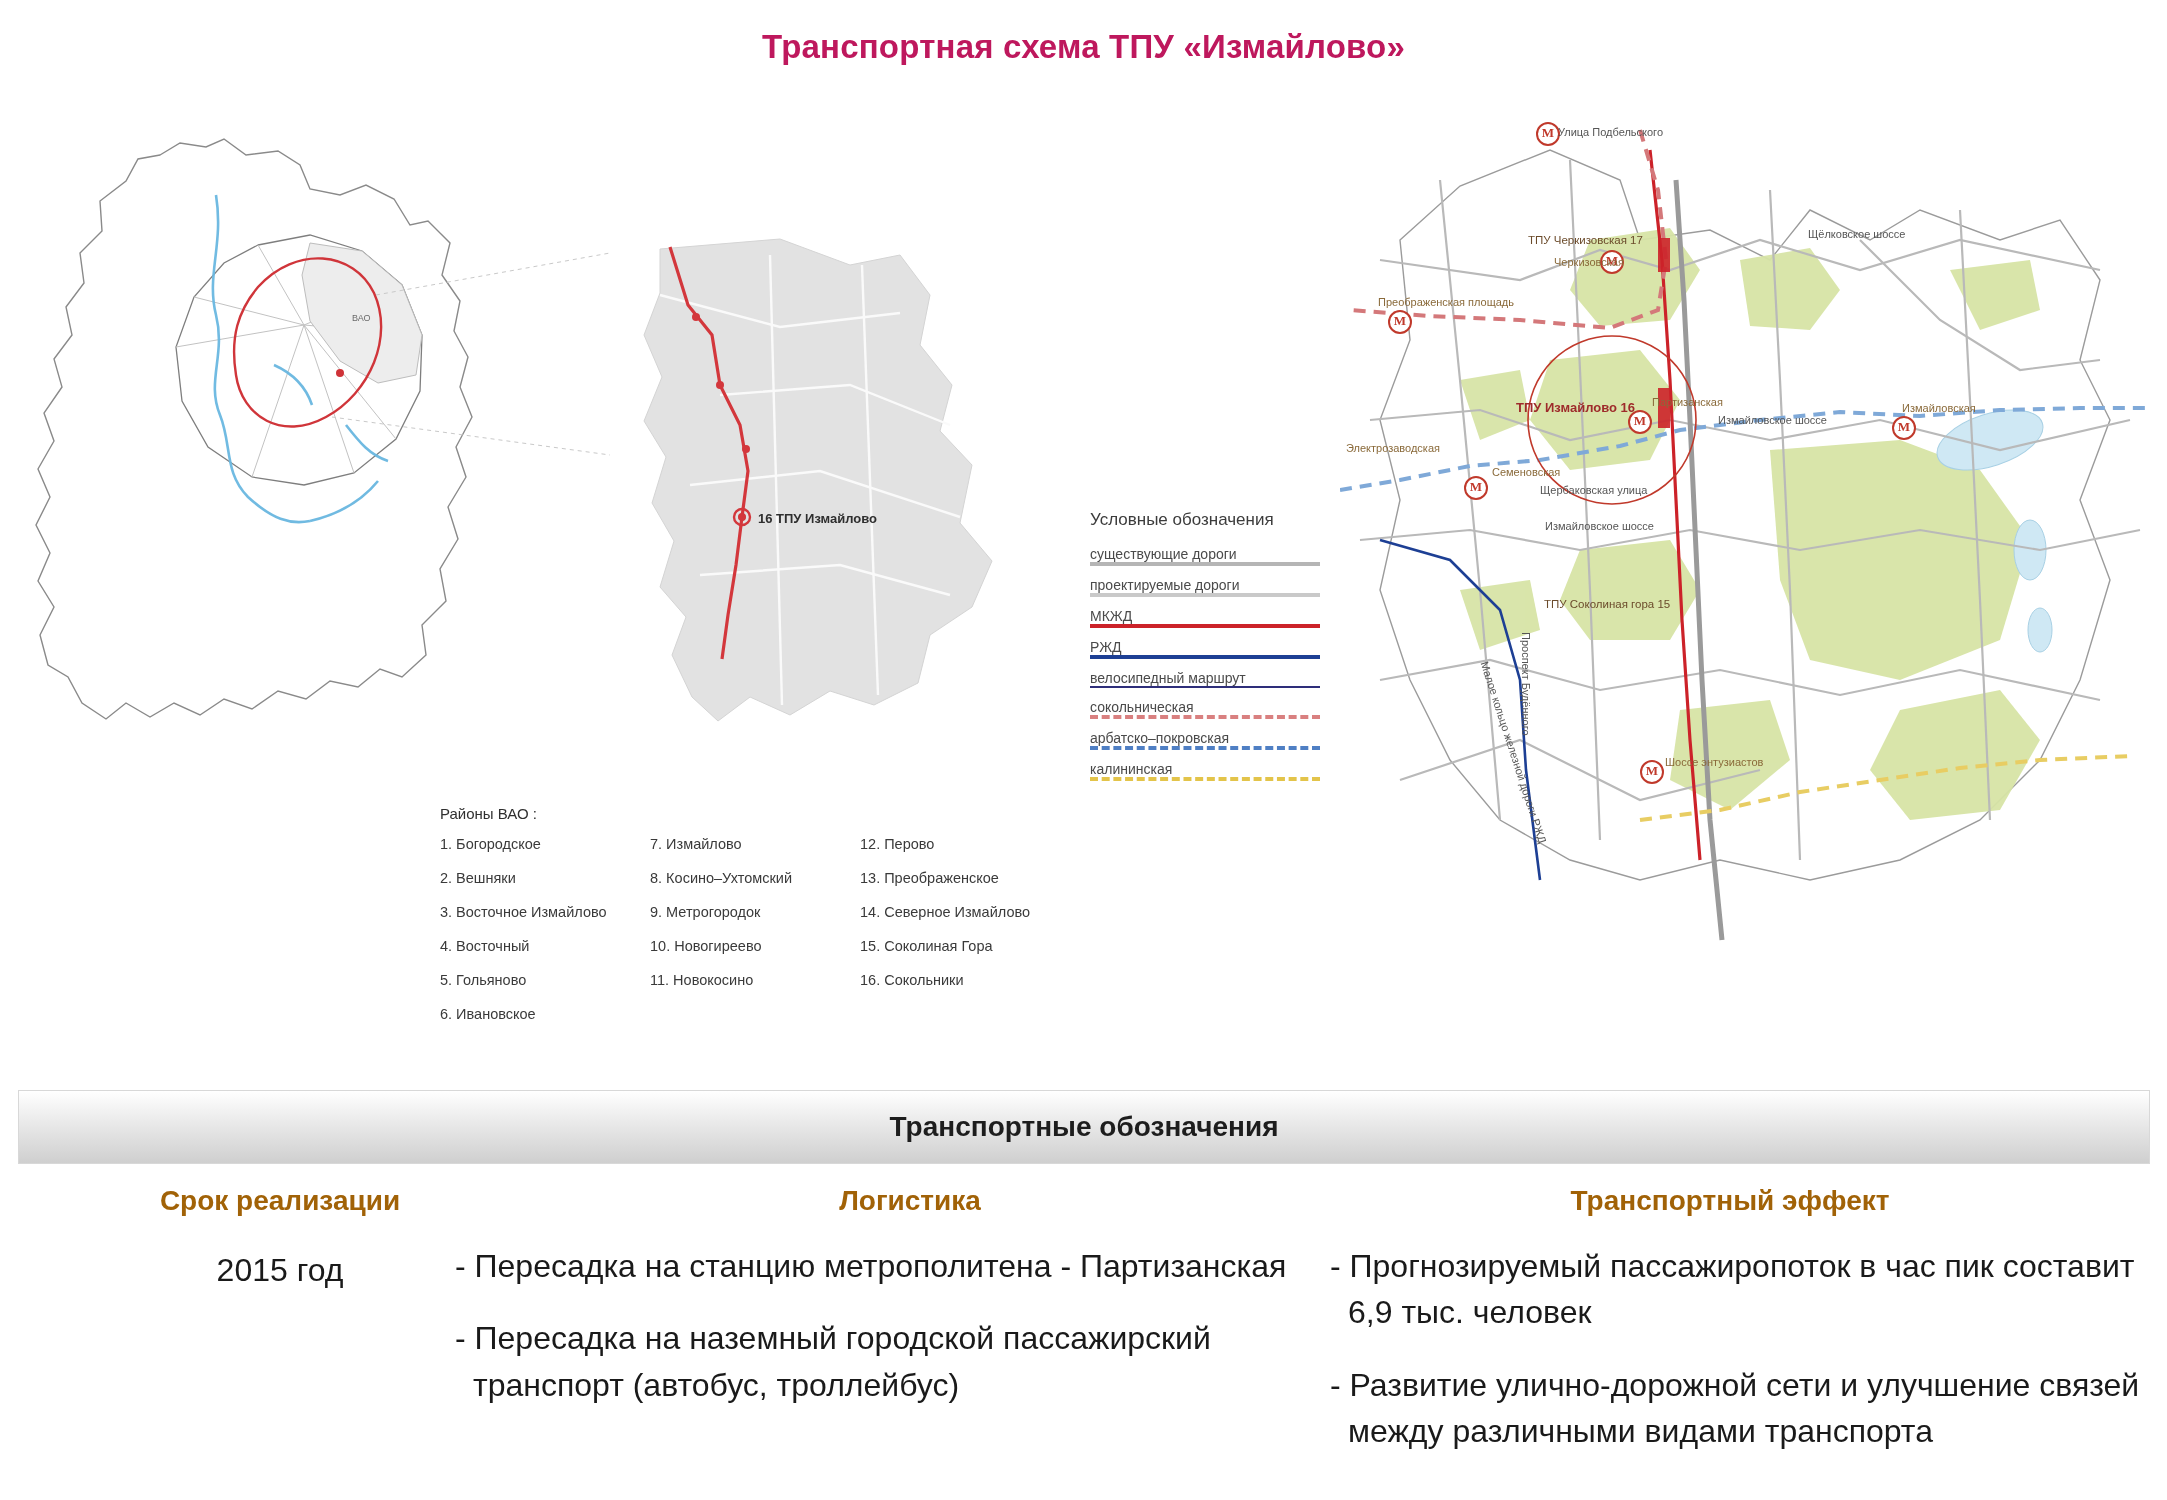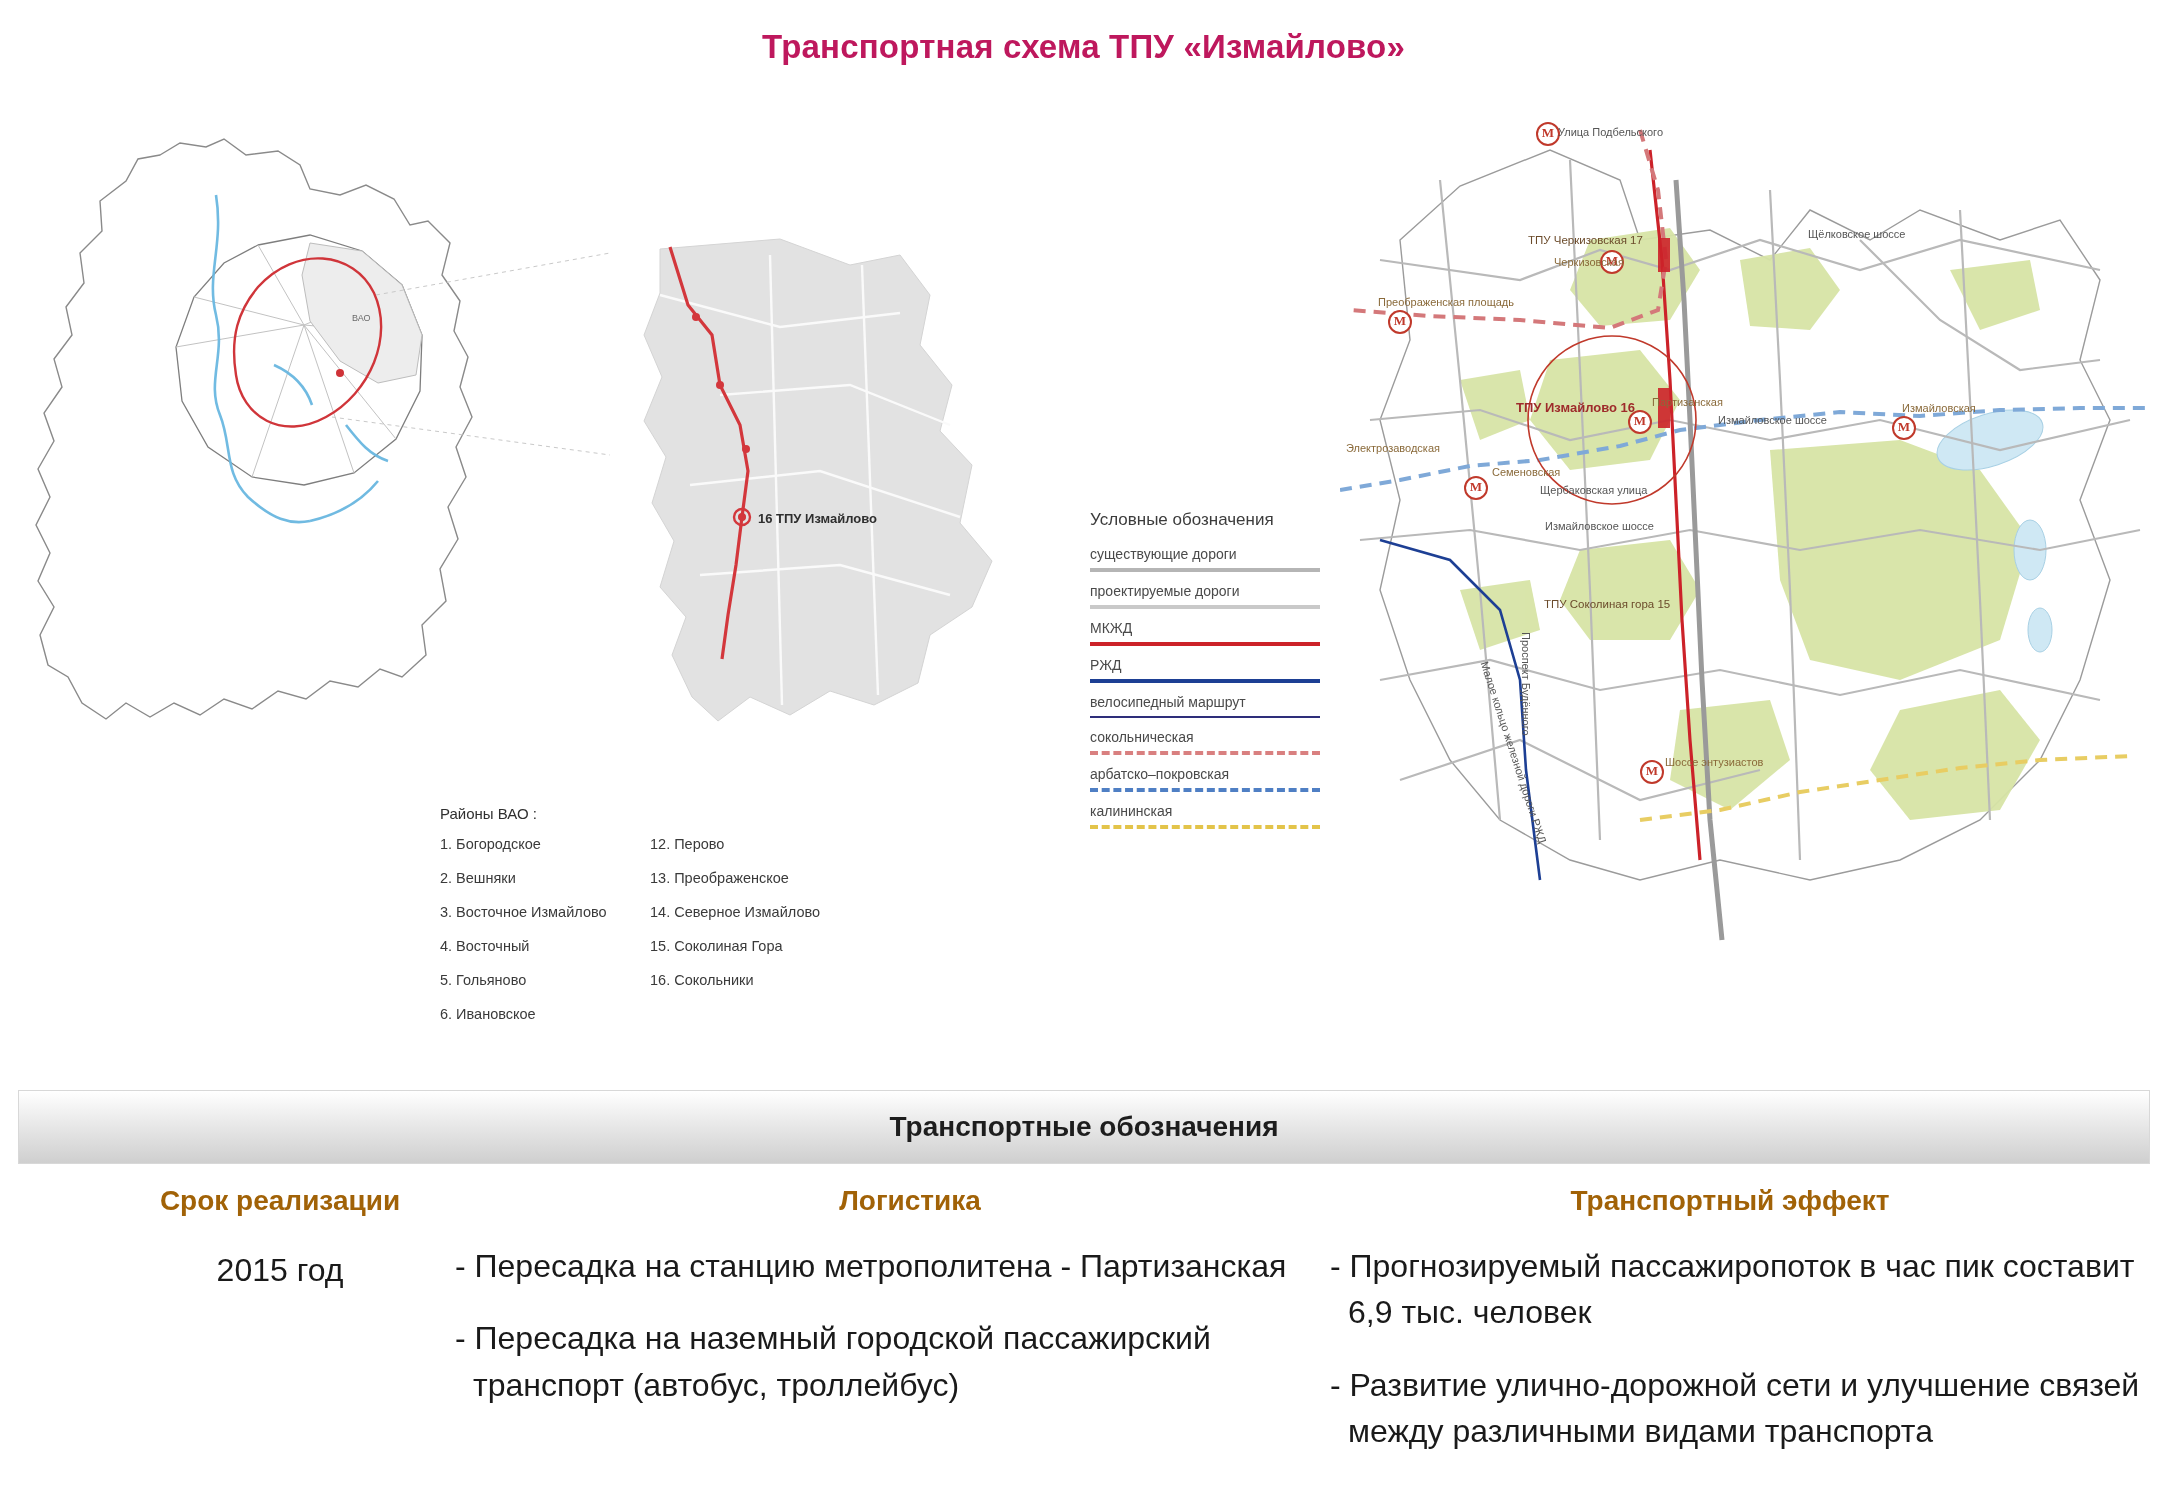--- a/index.html
+++ b/index.html
@@ -92,21 +92,21 @@
     margin-bottom: 16px;
   }
   .legend-row {
     font-size: 14px;
     color: #4a4a4a;
     padding-bottom: 4px;
     margin-bottom: 7px;
     position: relative;
     white-space: nowrap;
   }
-  .legend-row .lbl { display: block; padding-bottom: 6px; }
+  .legend-row .lbl { display: block; }
   .legend-rule {
     display: block;
     height: 0;
     border-bottom-width: 3px;
     border-bottom-style: solid;
     border-color: #b8b8b8;
     width: 100%;
   }
   .legend-rule.thin { border-bottom-width: 2px; }
   .legend-rule.thick { border-bottom-width: 4px; }
@@ -273,20 +273,27 @@
     <div class="district-list">
       <div class="dl-title">Районы ВАО :</div>
       <div class="dl-cols">
         <div class="dl-col">
           <div>1. Богородское</div>
           <div>2. Вешняки</div>
           <div>3. Восточное Измайлово</div>
           <div>4. Восточный</div>
           <div>5. Гольяново</div>
           <div>6. Ивановское</div>
+        </div>
+        <div class="dl-col">
+          <div>7. Измайлово</div>
+          <div>8. Косино–Ухтомский</div>
+          <div>9. Метрогородок</div>
+          <div>10. Новогиреево</div>
+          <div>11. Новокосино</div>
         </div>
         <div class="dl-col">
           <div>12. Перово</div>
           <div>13. Преображенское</div>
           <div>14. Северное Измайлово</div>
           <div>15. Соколиная Гора</div>
           <div>16. Сокольники</div>
         </div>
       </div>
     </div>

